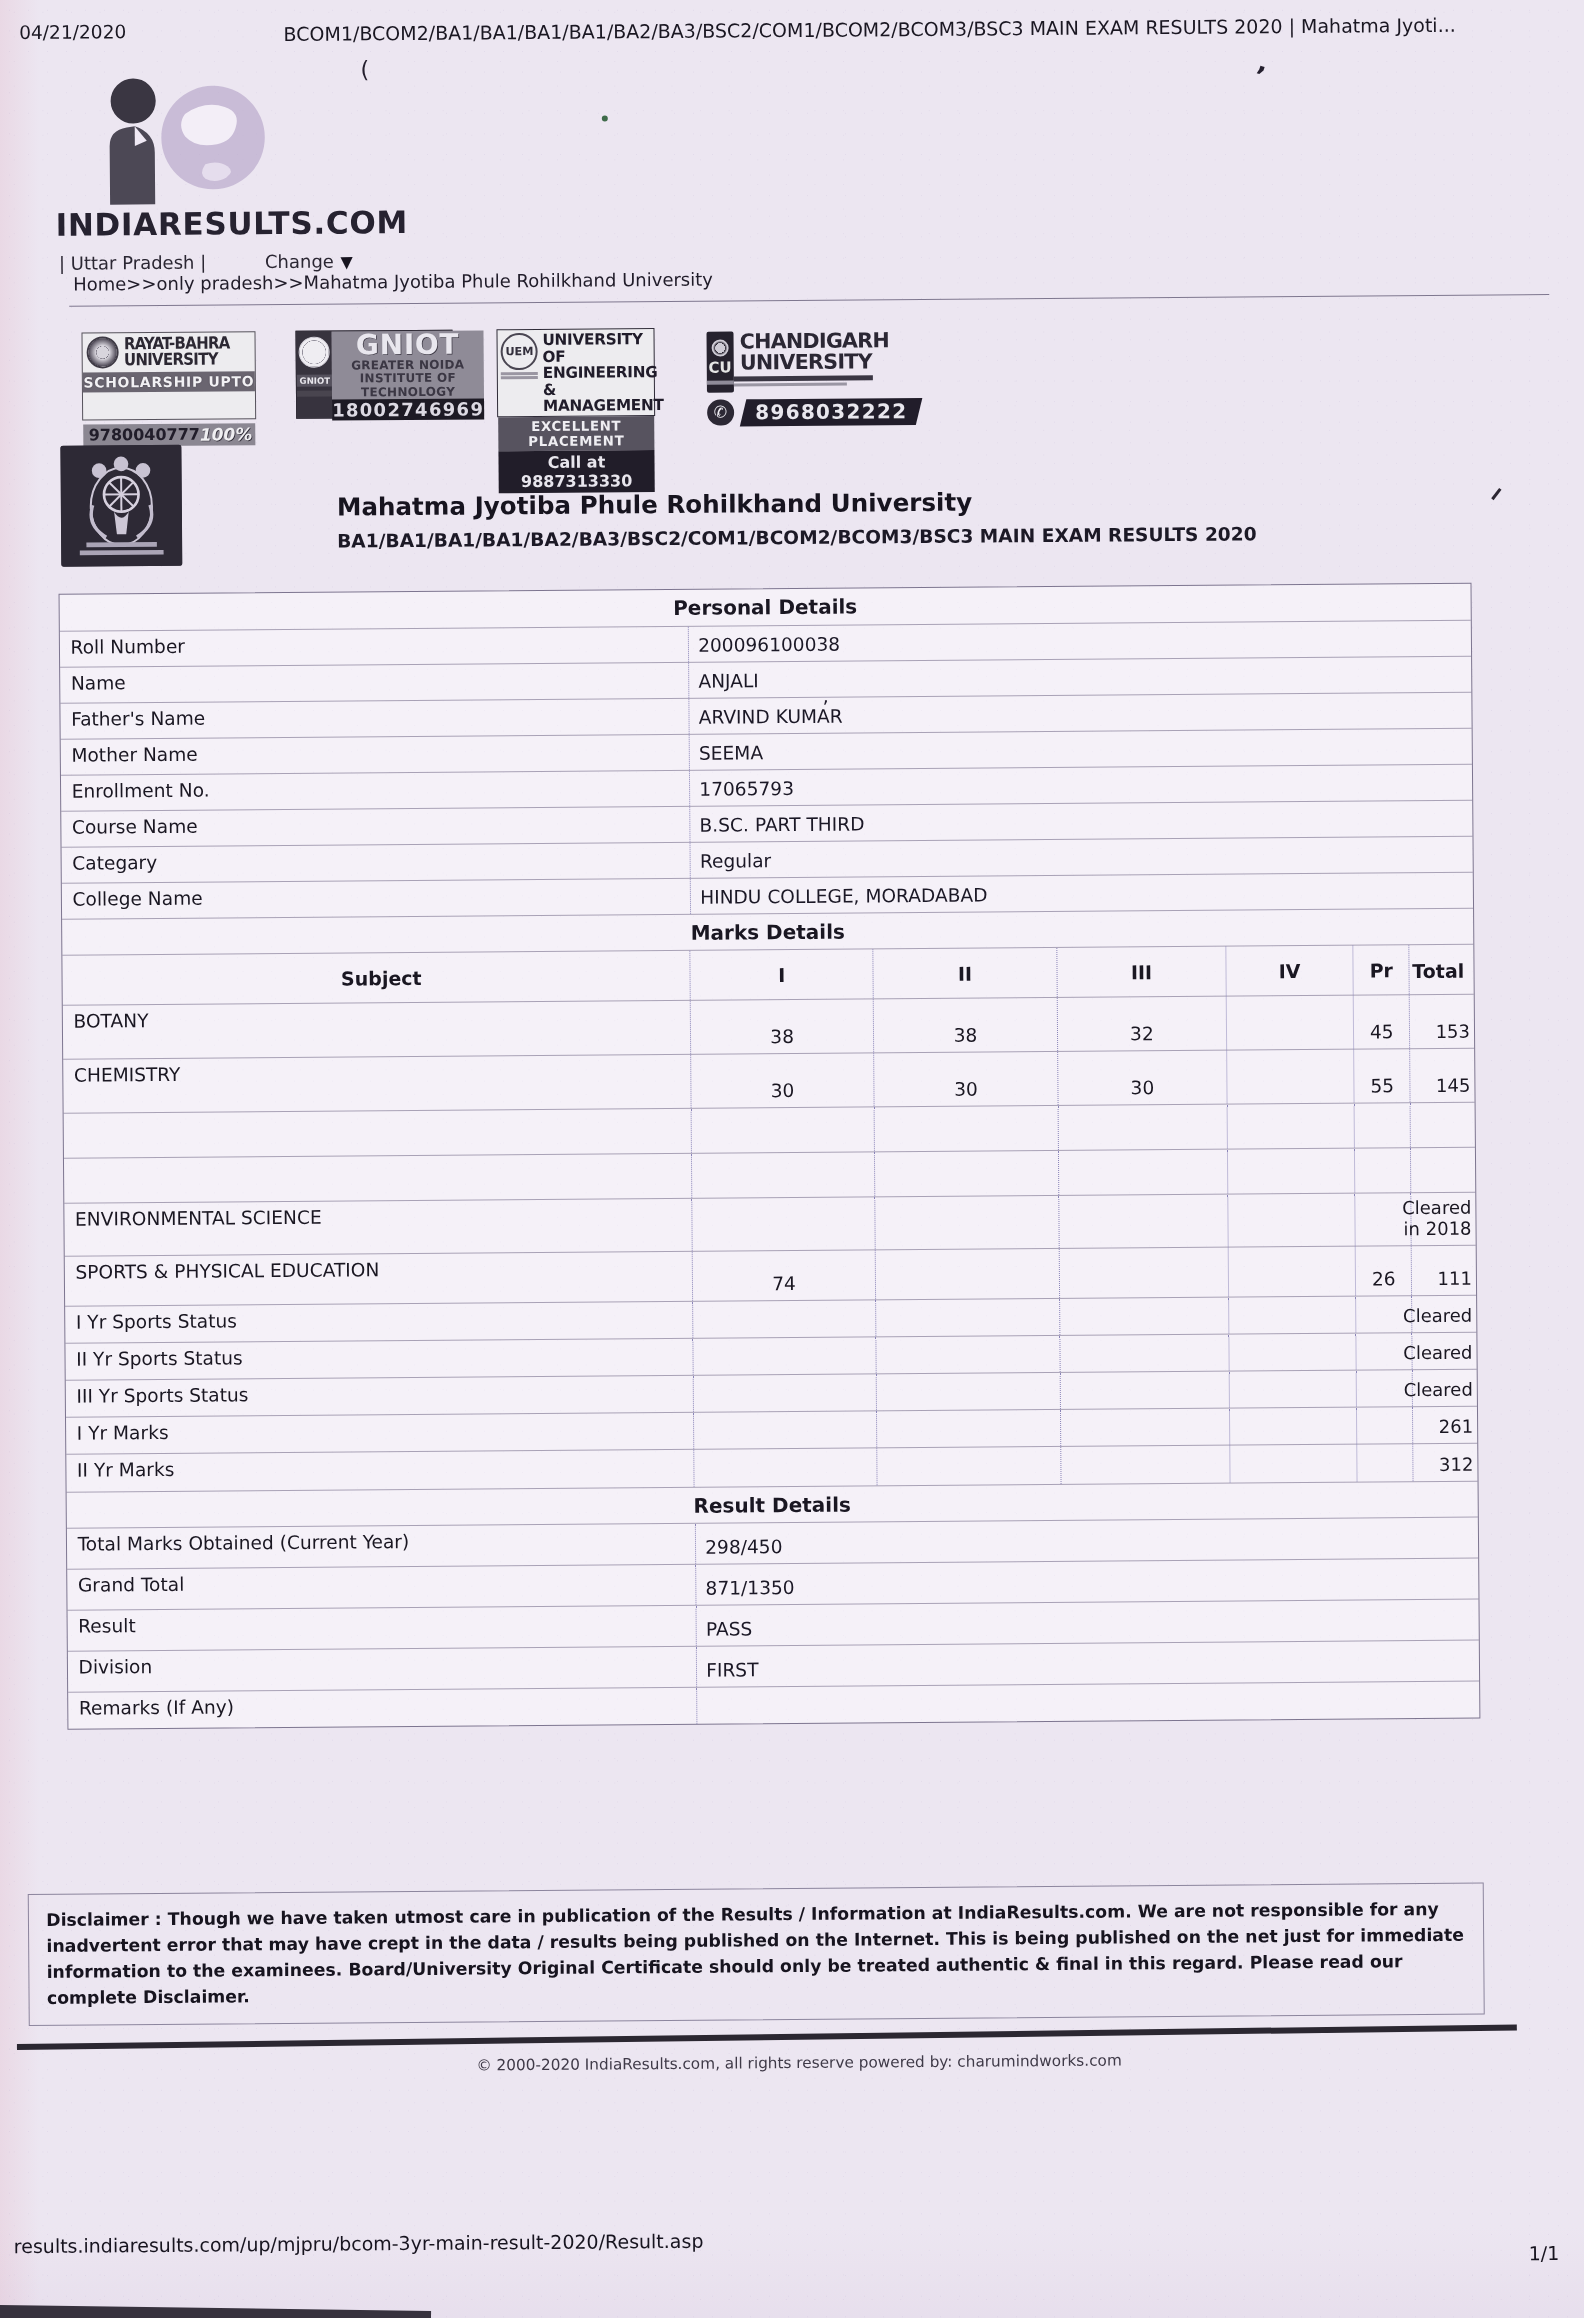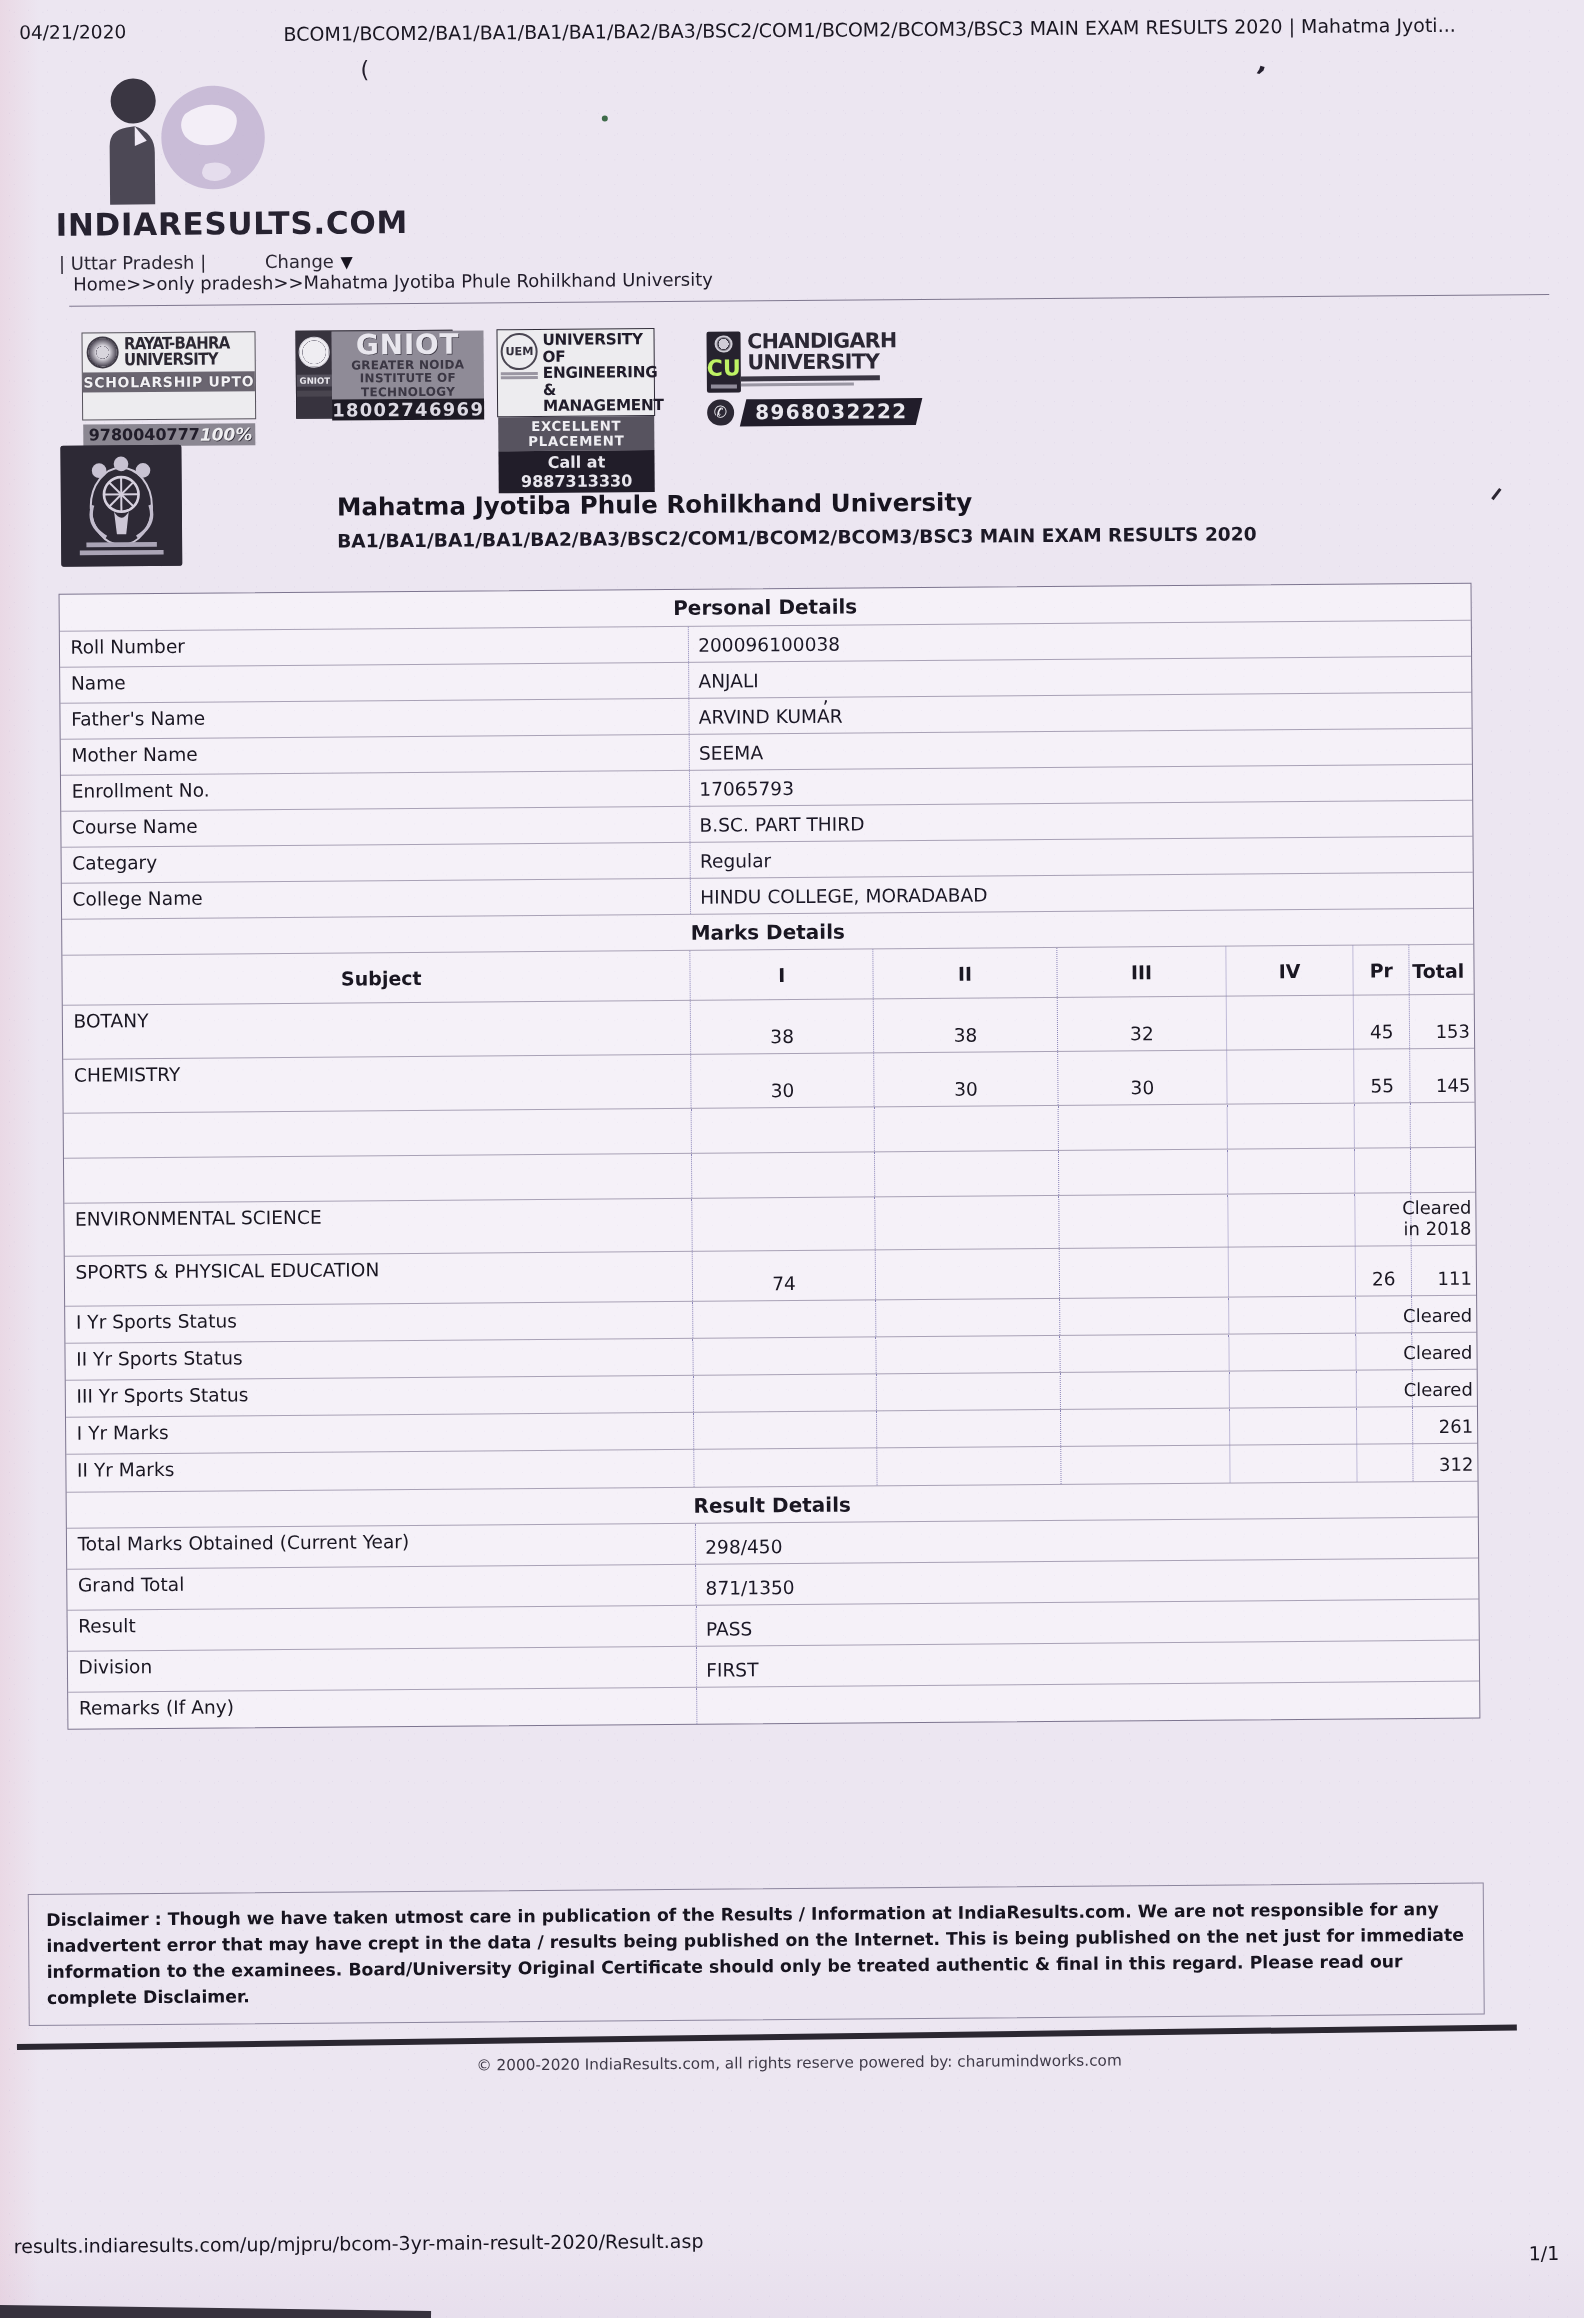--- a/index.html
+++ b/index.html
@@ -64,21 +64,21 @@
   .ad3 .bars{width:37px;}
   .ad3 .bars i{display:block;height:3.3px;background:#9a96a2;margin:1.3px 0;}
   .ad3 .nm{margin-left:4.6px;font-weight:bold;font-size:15.3px;line-height:1.08;color:#201c2a;letter-spacing:-0.3px;}
   .ad3 .s1{background:#57535f;color:#efeef2;font-weight:bold;font-size:13.3px;text-align:center;padding:2px 0;letter-spacing:0.7px;}
   .ad3 .s2{background:#211d29;color:#e8e6ed;font-weight:bold;font-size:16px;text-align:center;padding:2px 0;}
 
   .ad4{left:713px;width:167px;height:100px;top:331px;}
   .ad4 .row1{display:flex;}
   .cu-block{width:41px;height:61px;background:#26222e;display:flex;flex-direction:column;align-items:center;justify-content:center;border-radius:2px;}
   .cu-block .em{width:17.3px;height:17.3px;border-radius:50%;background:radial-gradient(circle,#cfccd6 40%,#26222e 42%,#cfccd6 60%);margin-bottom:2.7px;}
-  .cu-block .cu{color:#bef264;font-weight:bold;font-size:22px;}
+  .cu-block .cu{color:#e5e5e5;font-weight:bold;font-size:15px;}
   .cu-block .mini{width:26.6px;height:4px;background:#8f8b99;margin-top:4px;}
   .ad4 .nm{margin-left:6.6px;font-weight:bold;font-size:20.6px;line-height:1.02;letter-spacing:-0.7px;color:#2b2734;}
   .ad4 .ul{height:5.3px;background:#3a3643;margin-top:2.7px;width:139px;}
   .ad4 .tg{height:3.3px;background:#9a96a3;margin-top:2px;width:113px;}
   .ad4 .row2{display:flex;align-items:center;margin-top:6.6px;}
   .phone-disc{width:26.6px;height:26.6px;border-radius:50%;background:#2c2834;color:#efedf3;display:flex;align-items:center;justify-content:center;font-size:16px;flex:0 0 auto;}
   .slant{margin-left:9.3px;background:#211d2a;color:#e9e7ee;font-weight:bold;font-size:20px;letter-spacing:1.3px;padding:1.3px 12px;transform:skewX(-14deg);}
   .slant span{display:inline-block;transform:skewX(14deg);}
 
   

